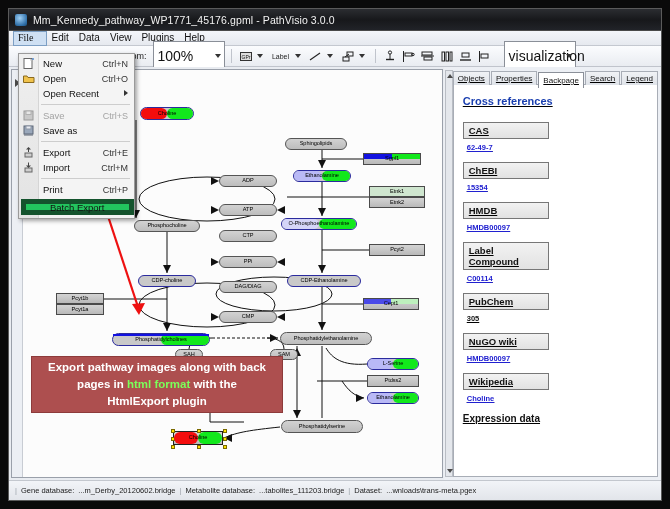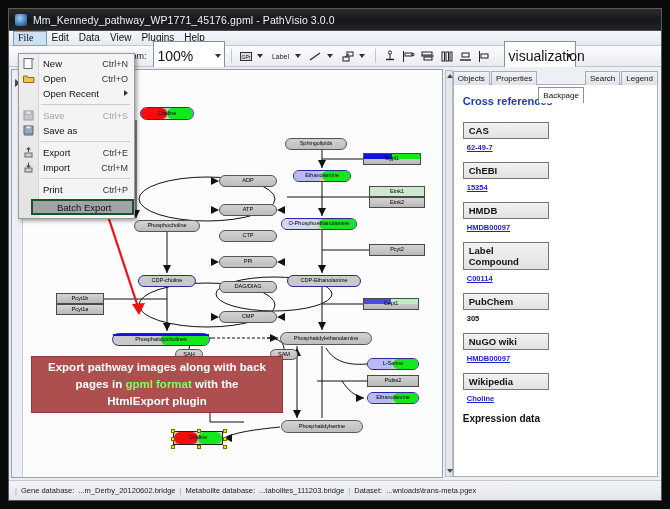--- a/index.html
+++ b/index.html
@@ -215,24 +215,24 @@
   }
   .msep { height: 1px; background: #cdcdcd; margin: 3px 4px 3px 22px; position: relative; z-index: 2;}
   .msub {
     position: absolute; right: 6px; top: 4px;
     width: 0; height: 0;
     border-top: 3px solid transparent;
     border-bottom: 3px solid transparent;
     border-left: 4px solid #333;
   }
   #batch-export-row {
-    border: 2px solid #14532d;
-    background: #a3a3a3;
+    border: 5px solid #14532d;
+    background: #22c55e;
     height: 16px;
-    margin: 2px 0 0 12px;
+    margin: 2px 0 0 2px;
   }
   
   #callout {
     position: absolute;
     left: 22px; top: 289px;
     width: 252px; height: 57px;
     background: #ad4f4f;
     border: 1px solid #8d3b3b;
     color: #fff;
     font-size: 11.5px;
@@ -246,20 +246,21 @@
   #callout .hl { color: #7bff5a; }
   #red-arrow { position: absolute; left: 0; top: 0; z-index: 49; pointer-events: none; }
   
   #sidepanel {
     flex: 1;
     position: relative;
     background: #eceff4;
     padding: 3px 3px 3px 0;
     display: flex;
     flex-direction: column;
+    text-decoration: underline;
   }
   #tabrow {
     display: flex;
     align-items: flex-end;
     height: 15px;
     margin-left: 9px;
     gap: 1px;
     position: relative;
     z-index: 3;
   }
@@ -270,21 +271,21 @@
     border: 1px solid #a8adb6;
     border-bottom: none;
     color: #111;
     line-height: 10px;
   }
   .tab.selected {
     background: #fff;
     padding: 3px 4px 2px 4px;
     border-color: #8b9099;
     position: relative;
-    top: 18px;
+    top: 3px;
     font-weight: normal;
   }
   #panelbody {
     flex: 1;
     background: #fff;
     border: 1px solid #a8adb6;
     margin-left: 9px;
     margin-top: -1px;
     padding: 10px 9px 4px 9px;
     overflow: hidden;
@@ -650,21 +651,21 @@
         </div>
 
         <svg id="red-arrow" width="448" height="409">
           <line x1="96" y1="140" x2="130" y2="243" stroke="#ee1111" stroke-width="2.2"></line>
           <polygon points="130,248 123,237 136,236" fill="#ee1111"></polygon>
         </svg>
 
         <div id="callout">
           <div>
             <span>Export pathway images along with back</span><br>
-            <span>pages in </span><span class="hl">gpml format</span><span> with the</span><br>
+            <span>pages in </span><span class="hl">html format</span><span> with the</span><br>
             <span>HtmlExport plugin</span>
           </div>
         </div>
       </div>
 
       <div id="sidepanel">
         <div id="panel-gutter">
           <span class="g-arrow"></span>
           <span class="g-arrow2"></span>
         </div>

